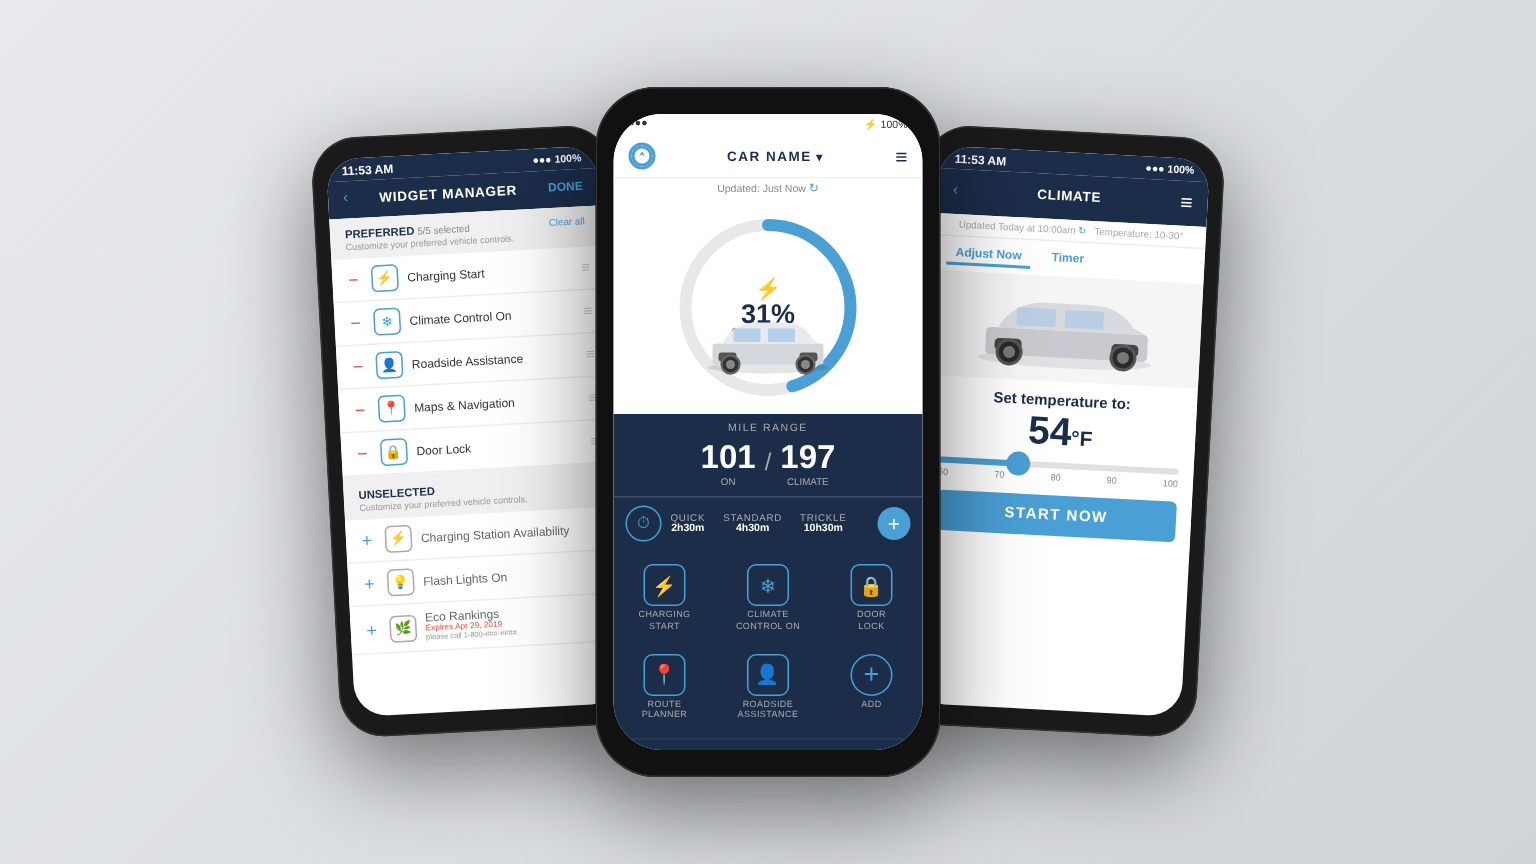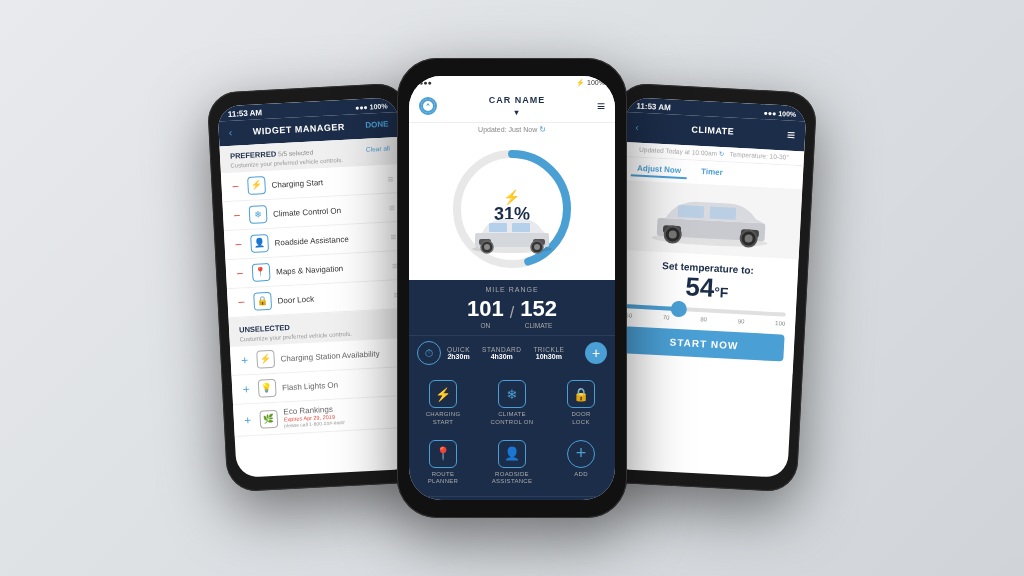--- a/index.html
+++ b/index.html
@@ -233,21 +233,20 @@
     }
 
     .car-name-btn {
       display: flex;
       align-items: center;
       gap: 3px;
       font-size: 9px;
       font-weight: 700;
       color: #1c2d4a;
       letter-spacing: 1px;
-      flex-direction: column;
     }
 
     .hamburger {
       color: #1c2d4a;
       font-size: 14px;
       font-weight: 700;
     }
 
     .updated-bar {
       text-align: center;
@@ -740,21 +739,21 @@
 
       <div class="mile-range-section">
         <div class="mile-range-label">MILE RANGE</div>
         <div class="mile-range-values">
           <div style="text-align:center;">
             <div class="mile-val">101</div>
             <div class="mile-sub">ON</div>
           </div>
           <span class="mile-sep">/</span>
           <div style="text-align:center;">
-            <div class="mile-val">152</div>
+            <div class="mile-val">197</div>
             <div class="mile-sub">CLIMATE</div>
           </div>
         </div>
       </div>
 
       <div class="charging-speed">
         <div class="speed-timer-icon">⏱</div>
         <div class="speed-options">
           <div class="speed-option">
             <div class="speed-option-name">QUICK</div>

